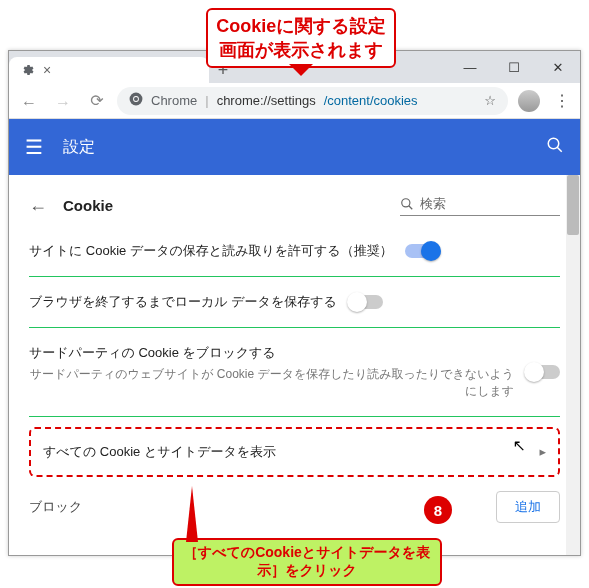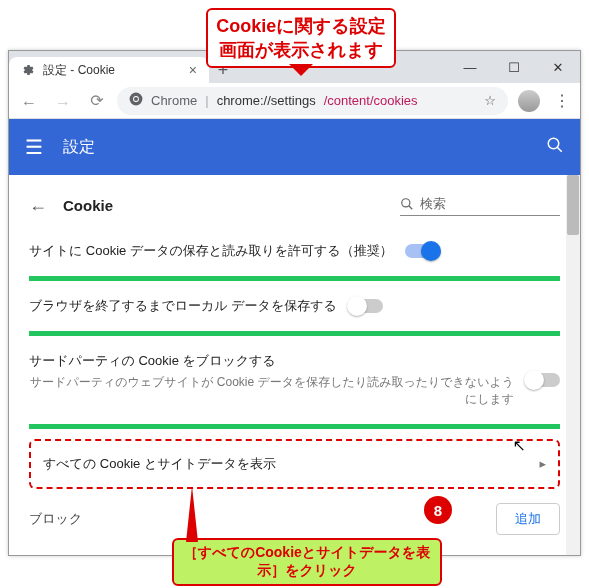--- a/index.html
+++ b/index.html
@@ -22,42 +22,42 @@
 .spacer { flex: 1; }
 .winbtn { width: 44px; display: flex; align-items: center; justify-content: center; color: #333; font-size: 13px; }
 
 
 .addrbar { height: 36px; display: flex; align-items: center; background: #fff; border-bottom: 1px solid #ddd; padding: 0 6px; gap: 6px; }
 .navbtn { width: 28px; height: 28px; display: flex; align-items: center; justify-content: center; color: #888; border-radius: 14px; }
 .omnibox { flex: 1; display: flex; align-items: center; background: #f1f3f4; border-radius: 14px; height: 28px; padding: 0 12px; gap: 8px; font-size: 13px; color: #555; }
 .omni-chrome { color: #5f6368; }
 .omni-sep { color: #aaa; }
 .omni-url { color: #333; }
-.omni-url2 { color: #be185d; }
+.omni-url2 { color: #0369a1; }
 .star { color: #555; margin-left: auto; }
 .avatar { width: 22px; height: 22px; border-radius: 50%; background: linear-gradient(#ccc,#999); margin: 0 4px; }
 .menu-dots { width: 24px; display: flex; align-items: center; justify-content: center; color: #555; }
 
 
 .appbar { height: 56px; background: #3367d6; color: #fff; display: flex; align-items: center; padding: 0 16px; gap: 20px; }
 .hamburger { font-size: 20px; }
 .appbar-title { font-size: 16px; }
 .appbar-search { margin-left: auto; font-size: 18px; }
 
 
 .content { position: relative; flex: 1; overflow: hidden; padding: 0 20px; }
 .scrollbar { position: absolute; right: 0; top: 0; bottom: 0; width: 14px; background: #f1f1f1; }
 .scrollthumb { position: absolute; right: 1px; top: 0; width: 12px; height: 60px; background: #bbb; border-radius: 2px; }
 
 .header-row { display: flex; align-items: center; padding: 20px 0 10px; gap: 16px; }
 .back-arrow { font-size: 18px; color: #555; }
 .page-h { font-size: 15px; font-weight: bold; color: #222; }
 .search-box { margin-left: auto; display: flex; align-items: center; border-bottom: 1px solid #888; width: 160px; padding-bottom: 2px; gap: 6px; color: #666; font-size: 13px; }
 
-.setting-row { padding: 16px 0; border-bottom: 5px solid #22c55e; display: flex; align-items: center; gap: 12px; }
+.setting-row { padding: 16px 0; border-bottom: 1px solid #22c55e; display: flex; align-items: center; gap: 12px; }
 .setting-text { flex: 1; color: #222; font-size: 13px; }
 .setting-sub { color: #777; font-size: 12px; margin-top: 4px; line-height: 1.4; text-align: right; }
 
 .toggle { width: 34px; height: 14px; border-radius: 7px; position: relative; flex-shrink: 0; }
 .toggle.on { background: #a8c1f5; }
 .toggle.on::after { content: ""; position: absolute; right: -2px; top: -3px; width: 20px; height: 20px; border-radius: 50%; background: #1a73e8; box-shadow: 0 1px 2px rgba(0,0,0,0.3); }
 .toggle.off { background: #ccc; }
 .toggle.off::after { content: ""; position: absolute; left: -2px; top: -3px; width: 20px; height: 20px; border-radius: 50%; background: #fff; box-shadow: 0 1px 2px rgba(0,0,0,0.3); }
 
 .dashed-box { border: 2px dashed #d00; border-radius: 6px; margin-top: 10px; }
@@ -83,21 +83,20 @@
 <div class="browser">
 
   <div class="titlebar">
     <div class="tab">
       <span class="tab-icon">
         <svg viewBox="0 0 24 24" width="14" height="14">
             <circle cx="12" cy="12" r="3" fill="#5f6368"></circle>
             <path fill="#5f6368" d="M19.4 13a7.5 7.5 0 0 0 .1-1 7.5 7.5 0 0 0-.1-1l2-1.6-2-3.4-2.4 1a7.4 7.4 0 0 0-1.7-1l-.4-2.6h-4l-.4 2.6a7.4 7.4 0 0 0-1.7 1l-2.4-1-2 3.4 2 1.6a7.5 7.5 0 0 0 0 2l-2 1.6 2 3.4 2.4-1a7.4 7.4 0 0 0 1.7 1l.4 2.6h4l.4-2.6a7.4 7.4 0 0 0 1.7-1l2.4 1 2-3.4z"></path>
           </svg>
       </span>
-      <span class="tab-title">設定 - Cookie</span>
       <span class="tab-close">×</span>
     </div>
     <div class="newtab">+</div>
     <div class="spacer"></div>
     <div class="winbtn">—</div>
     <div class="winbtn">☐</div>
     <div class="winbtn">✕</div>
   </div>
 
   <div class="addrbar">

